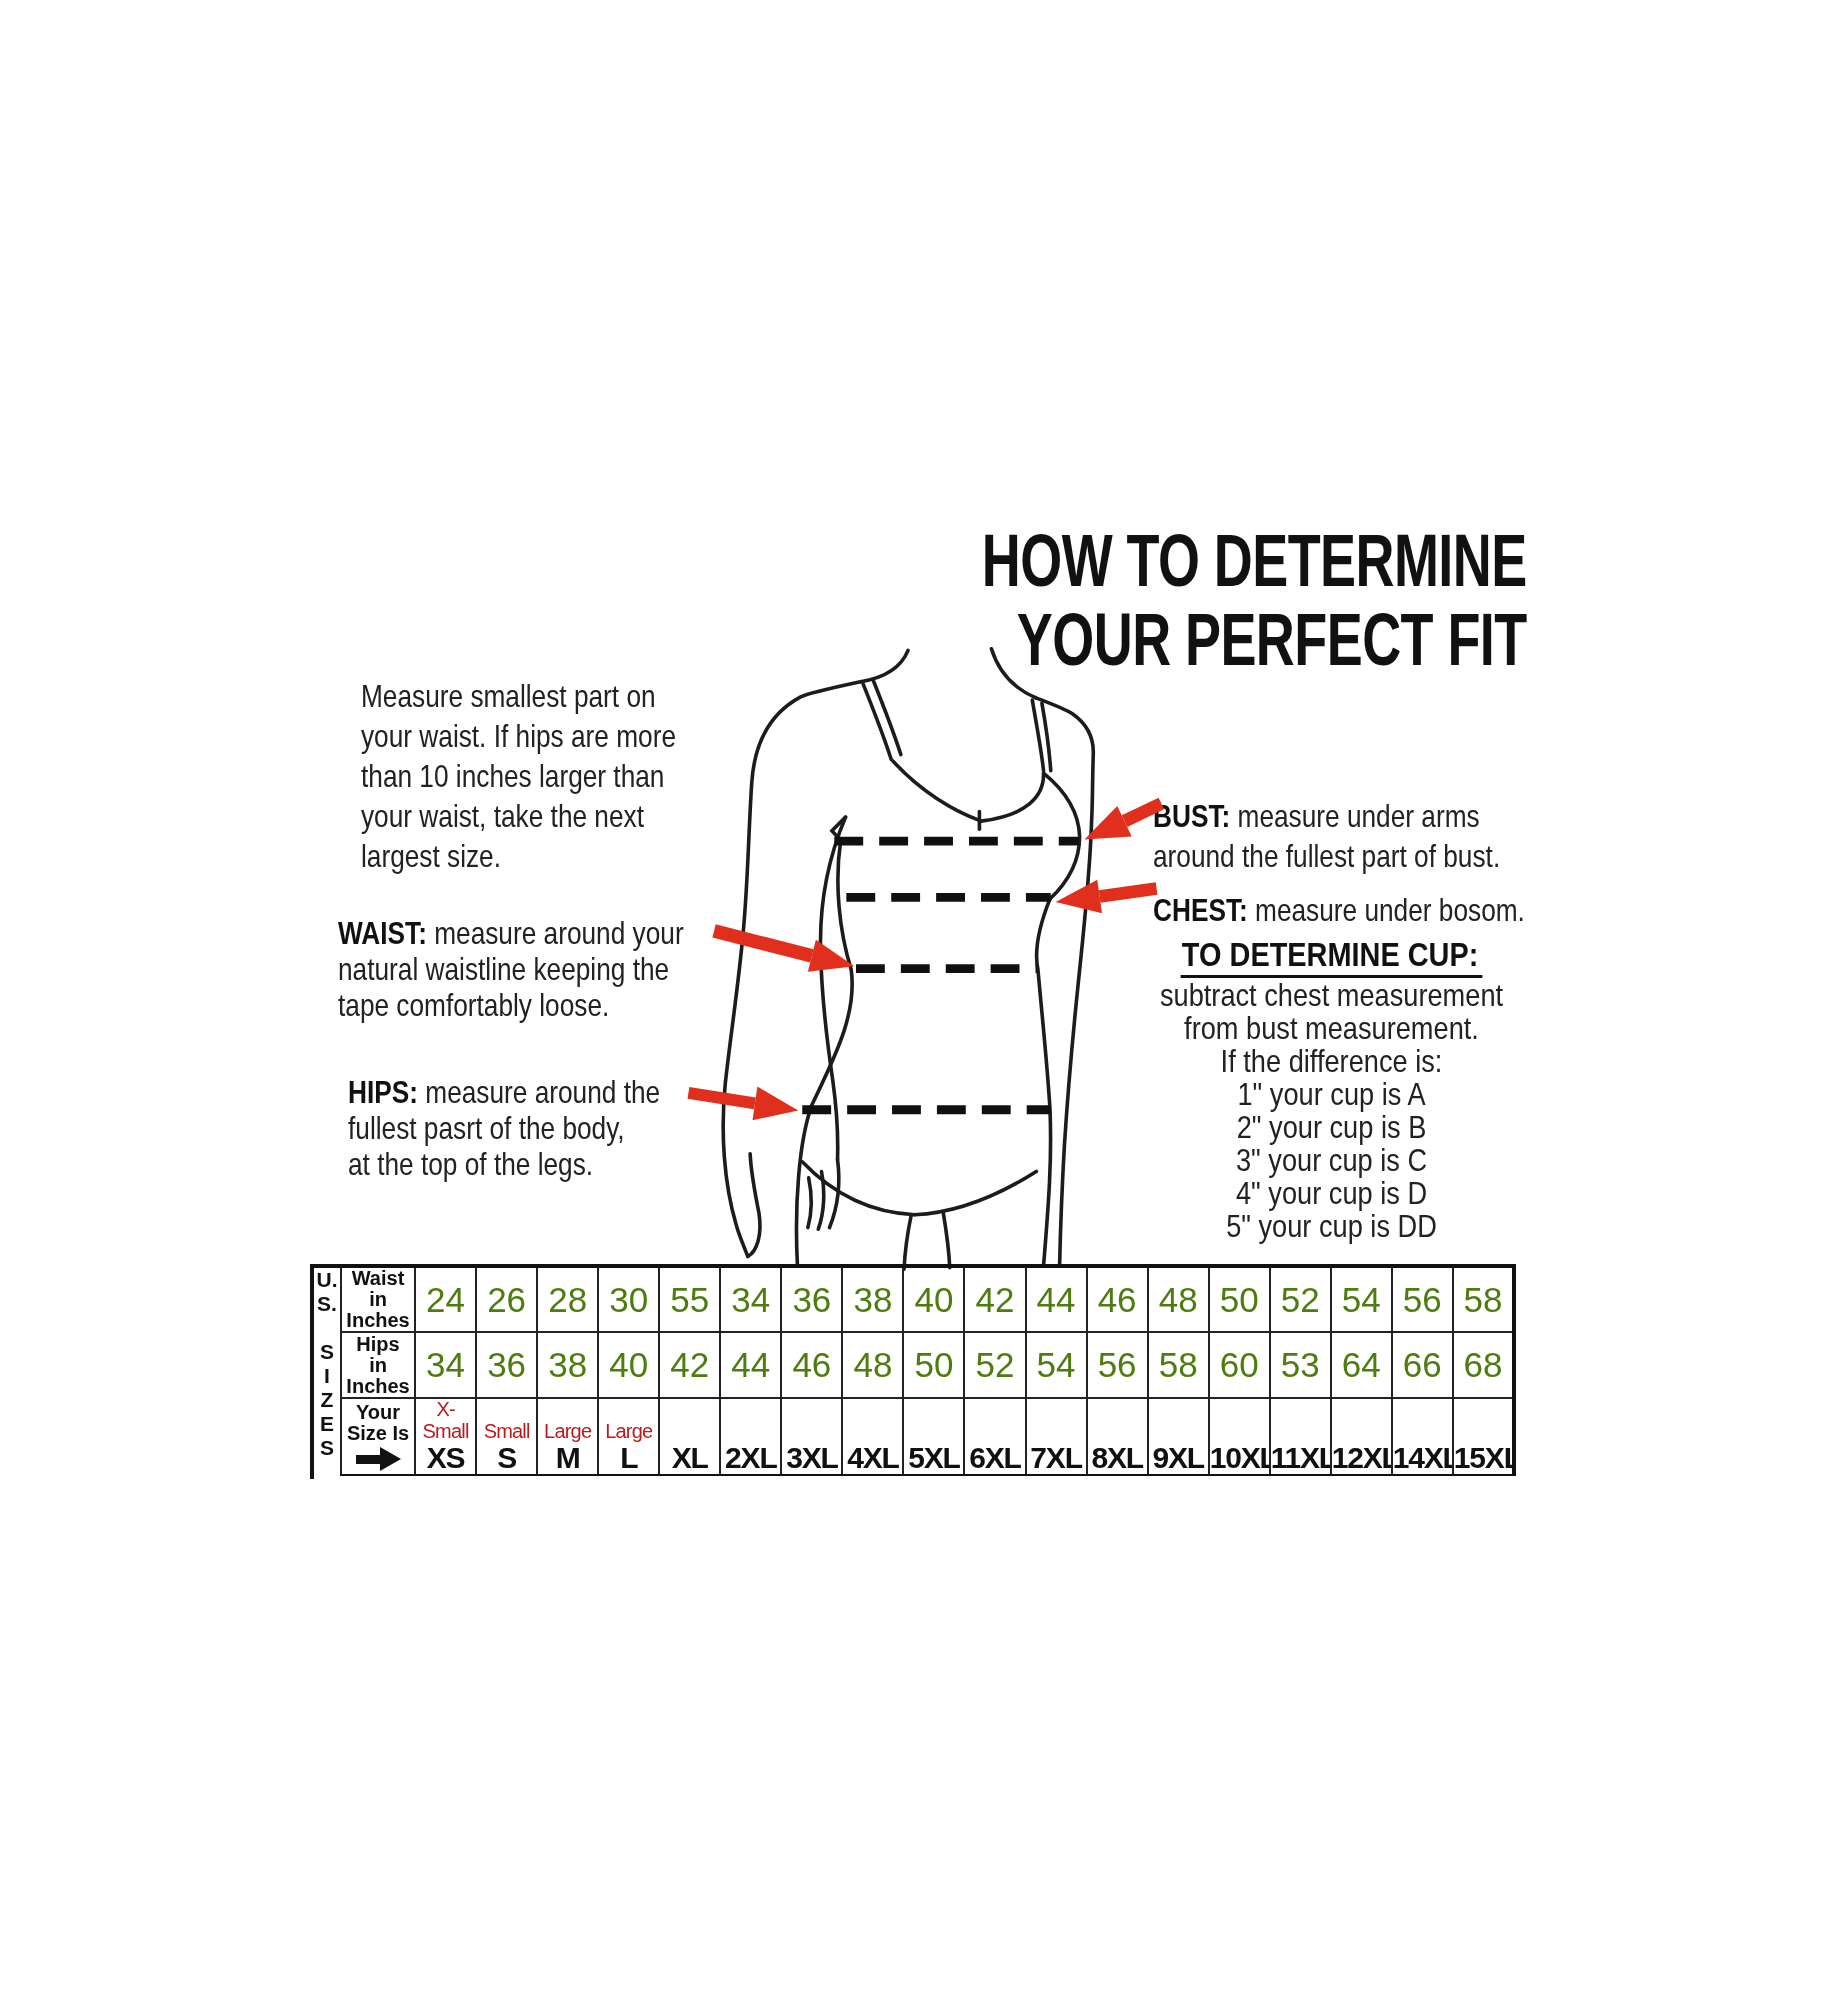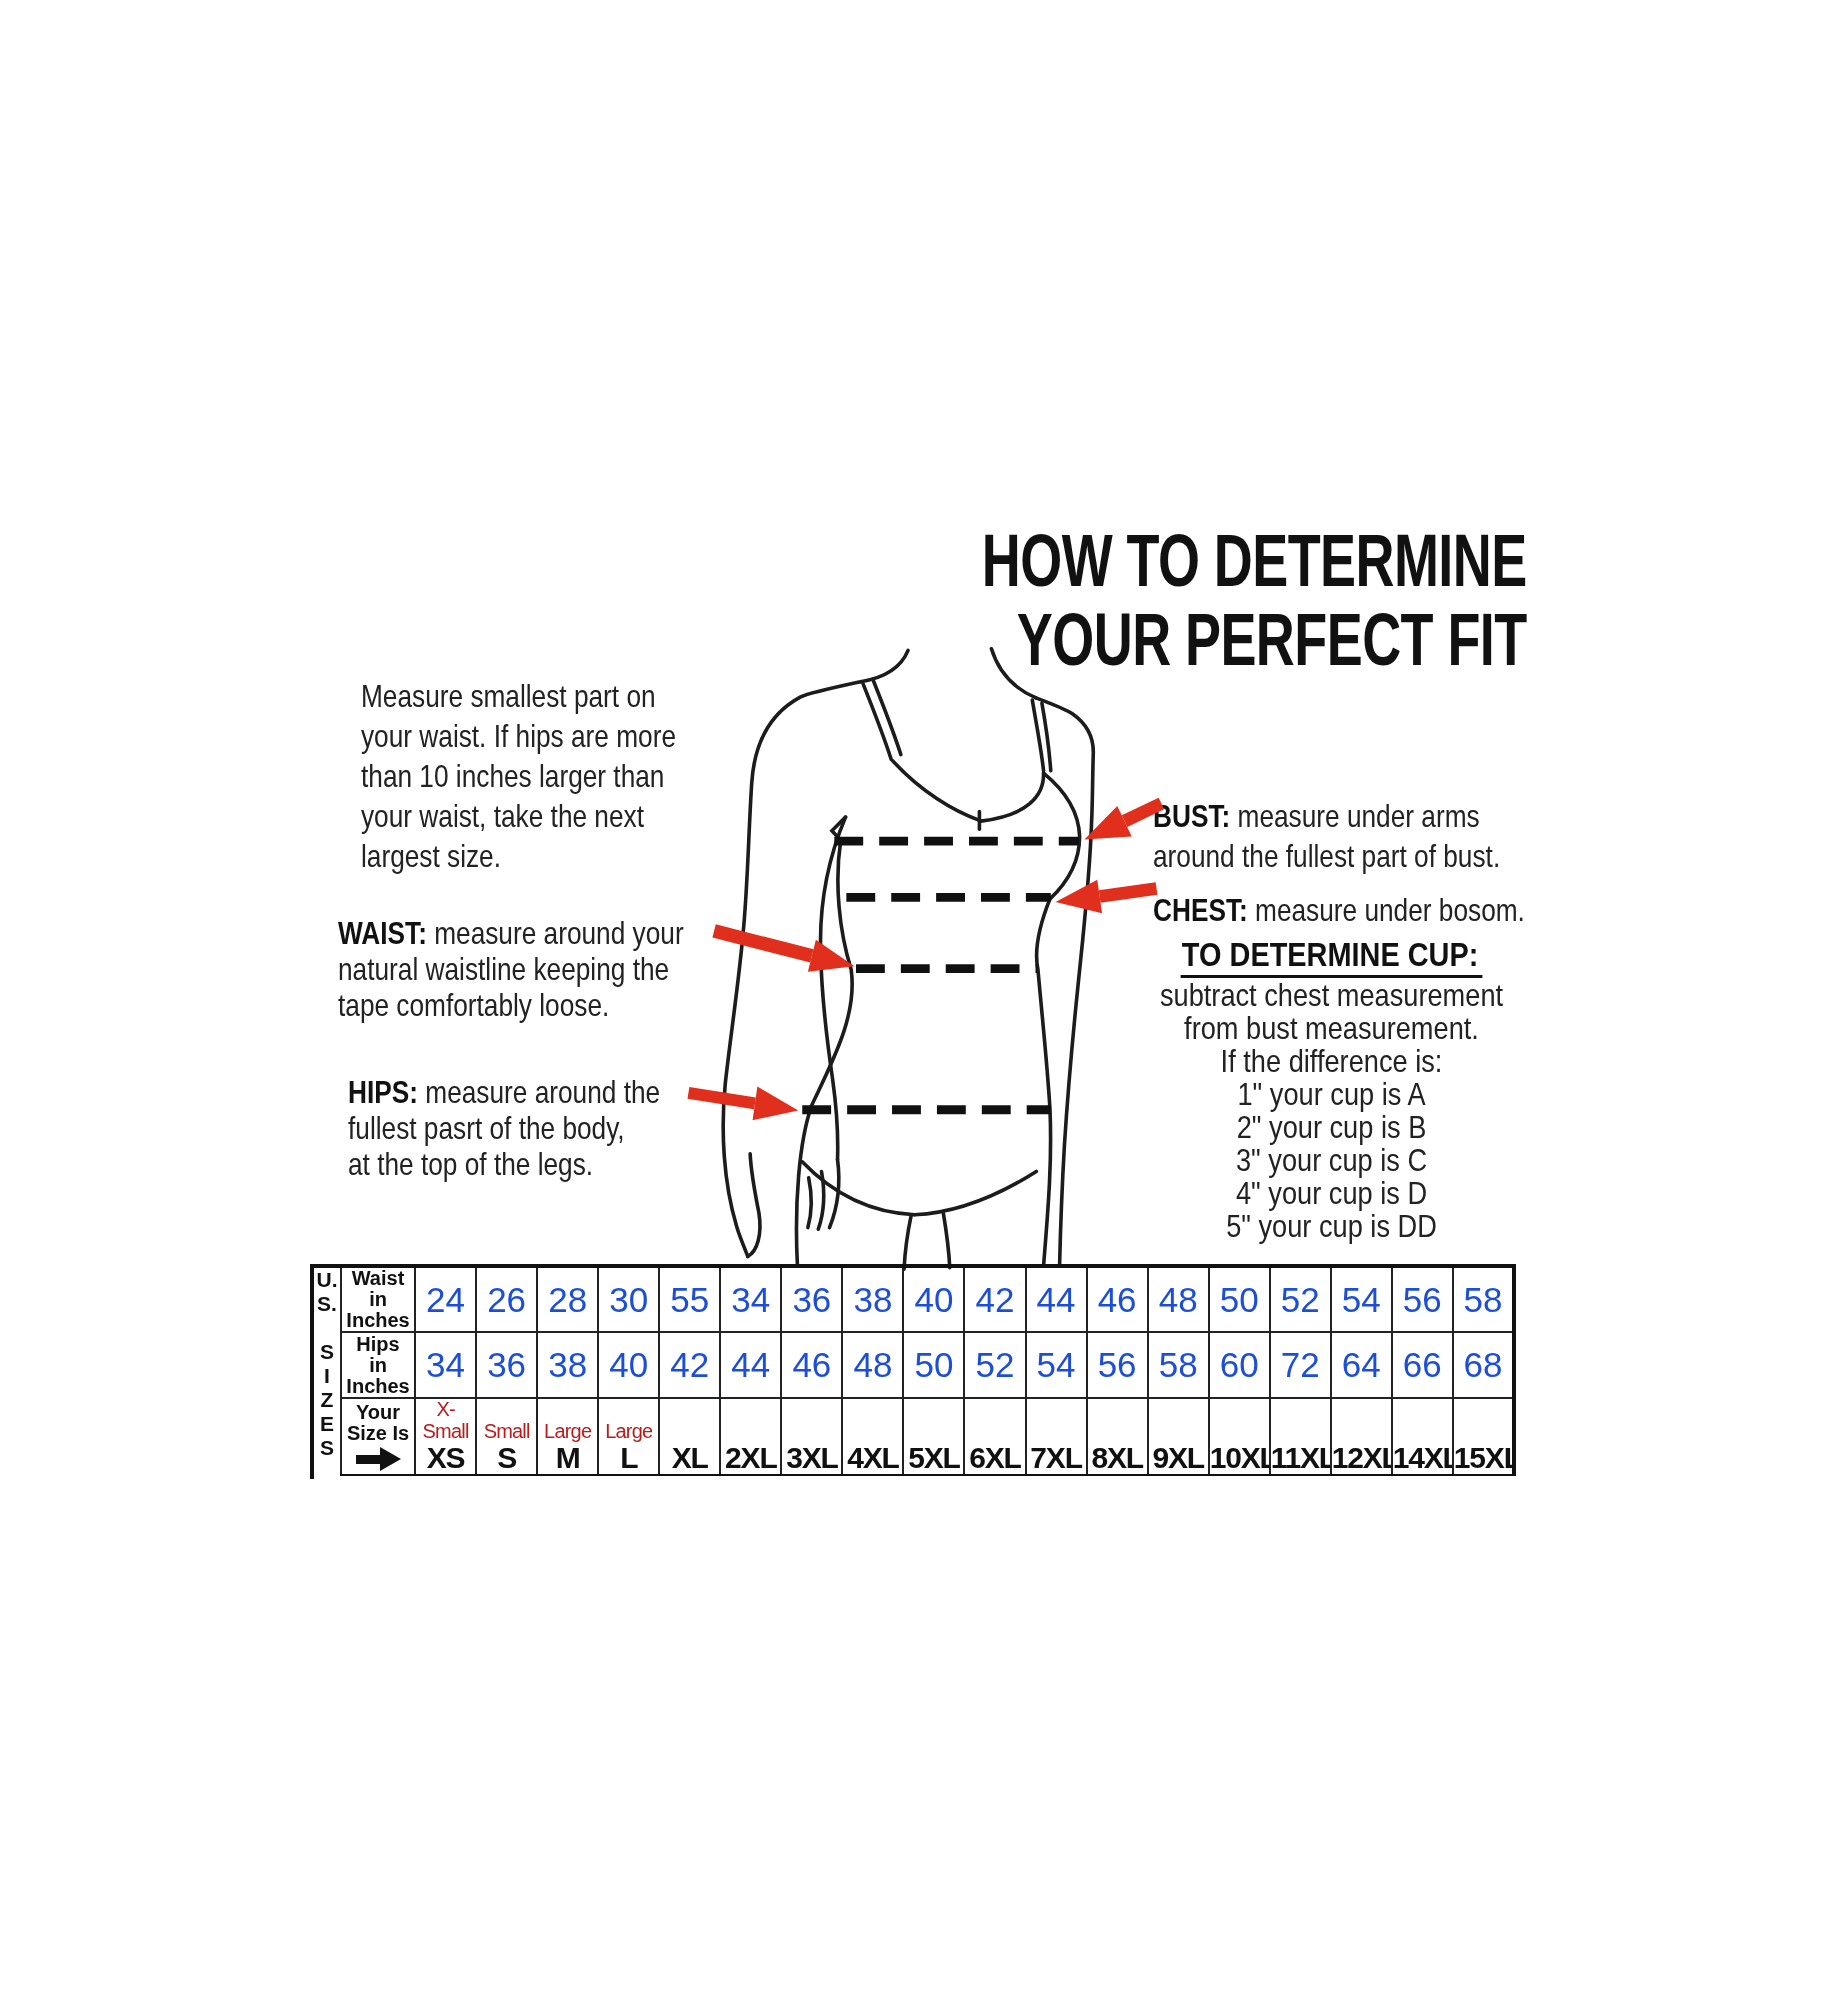--- a/index.html
+++ b/index.html
@@ -29,21 +29,21 @@
   .figure-svg{position:absolute;left:674px;top:610px;}
 
   .table-wrap{position:absolute;left:310px;top:1264px;width:1206px;height:215px;overflow:hidden;}
   table.size-grid{border-collapse:collapse;table-layout:fixed;width:1206px;}
   table.size-grid{border:4.8px solid #111;}
   table.size-grid td{border:2px solid #222;padding:0;text-align:center;overflow:hidden;}
   td.side-cell{font-size:21px;font-weight:700;line-height:24px;white-space:pre-line;
                vertical-align:top;padding-top:8px;color:#111;}
   td.label-cell{font-size:20px;font-weight:700;line-height:21px;white-space:pre-line;
                 vertical-align:middle;color:#111;margin-top:15px;}
-  td.num-cell{font-size:35px;font-weight:400;vertical-align:middle;color:#1d4ed8;}
+  td.num-cell{font-size:35px;font-weight:400;vertical-align:middle;color:#4d7c0f;}
   td.size-cell{vertical-align:bottom;padding-bottom:6.4px;}
   .size-name{display:block;font-size:20px;line-height:21.7px;font-weight:400;color:#b91c1c;
              letter-spacing:-0.8px;}
   .size-abbr{display:block;font-size:30px;line-height:32px;font-weight:700;color:#111;
              letter-spacing:-1.2px;white-space:nowrap;}
   tr.size-row td{border-bottom:7.2px double #111;}
   .tbl-arrow{display:inline-flex;align-items:center;margin-top:3.2px;}
   .tbl-arrow .shaft{width:24px;height:8.8px;background:#111;}
   .tbl-arrow .head{width:0;height:0;border-top:12px solid transparent;
                    border-bottom:12px solid transparent;border-left:21px solid #111;}
@@ -207,21 +207,21 @@
             <td class="num-cell">42</td>
             <td class="num-cell">44</td>
             <td class="num-cell">46</td>
             <td class="num-cell">48</td>
             <td class="num-cell">50</td>
             <td class="num-cell">52</td>
             <td class="num-cell">54</td>
             <td class="num-cell">56</td>
             <td class="num-cell">58</td>
             <td class="num-cell">60</td>
-            <td class="num-cell">72</td>
+            <td class="num-cell">53</td>
             <td class="num-cell">64</td>
             <td class="num-cell">66</td>
             <td class="num-cell">68</td>
           </tr>
           <tr class="size-row" style="height: 63px;">
             <td class="label-cell"><span>Your
 Size Is</span><br><span class="tbl-arrow"><span class="shaft"></span><span class="head"></span></span></td>
             <td class="size-cell">
               <span class="size-name">X-Small</span>
               <span class="size-abbr">XS</span>

